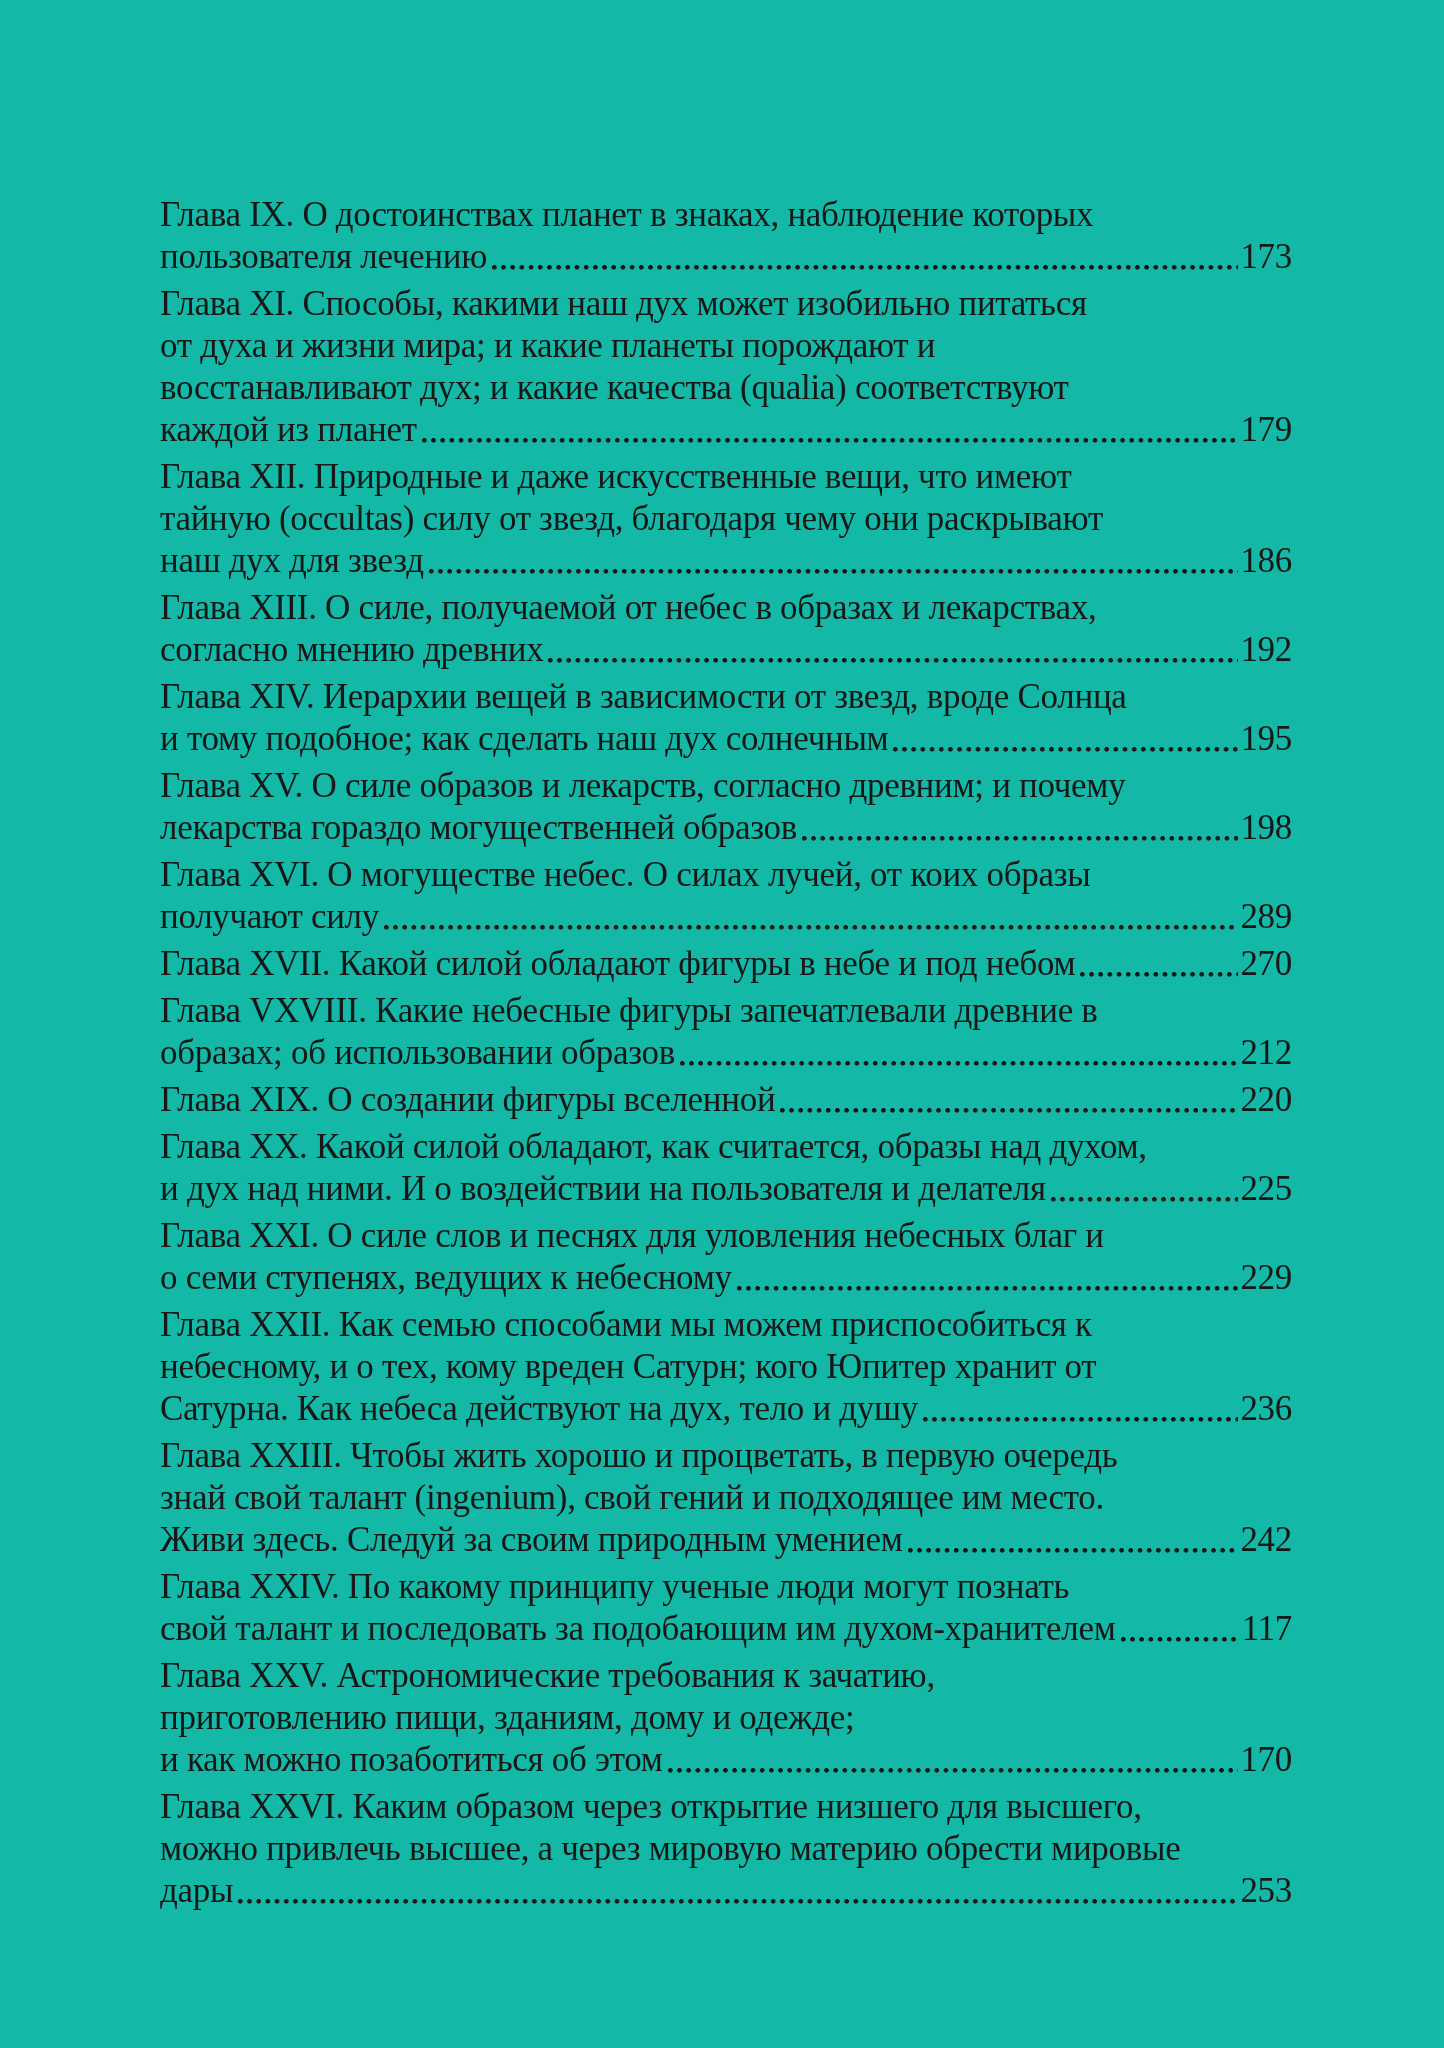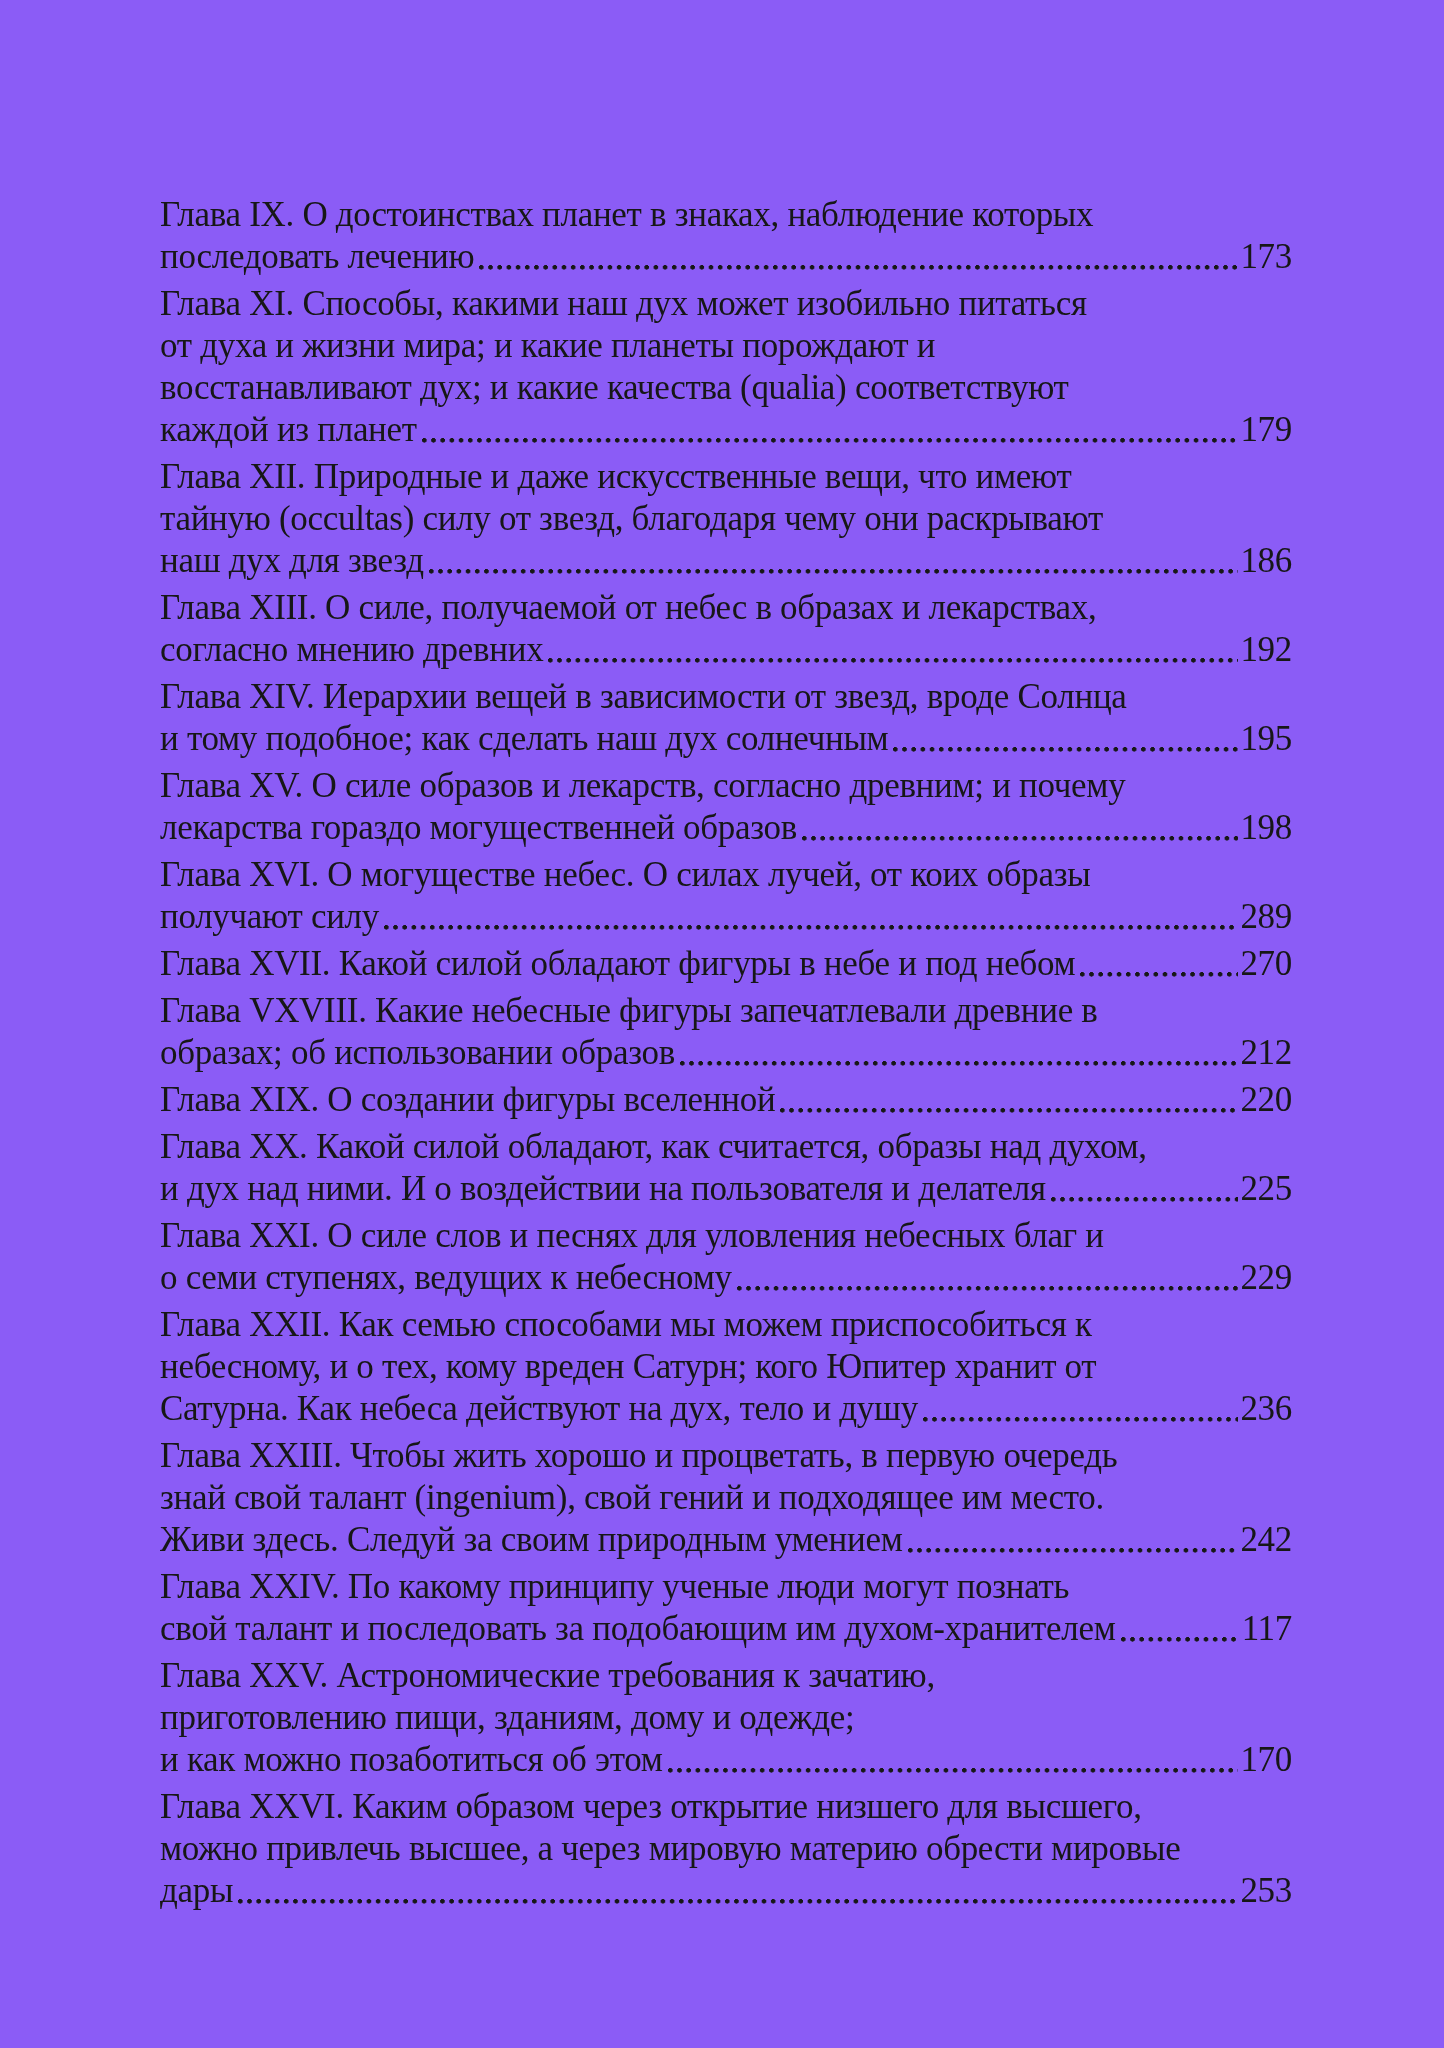--- a/index.html
+++ b/index.html
@@ -11,21 +11,21 @@
     width: 1444px;
     height: 2048px;
     position: relative;
     font-family: "Liberation Serif", serif;
     color: #171717;
     overflow: hidden;
   }
   .page {
     position: absolute;
     inset: 0;
-    background: #8b5cf6;
+    background: #14b8a6;
   }
   .toc {
     position: absolute;
     left: 160px;
     top: 194px;
     width: 1132px;
   }
   .entry {
     margin: 0 0 5px 0;
   }
@@ -59,21 +59,21 @@
   }
 </style>
 </head>
 <body>
 
 <div class="page">
   <div class="toc" id="toc">
       <div class="entry">
         <div class="line">Глава IX. О достоинствах планет в знаках, наблюдение которых</div>
         <div class="line lastline">
-          <span class="txt">последовать лечению</span>
+          <span class="txt">пользователя лечению</span>
           <span class="leader"></span>
           <span class="pg">173</span>
         </div>
       </div>
       <div class="entry">
         <div class="line">Глава XI. Способы, какими наш дух может изобильно питаться</div>
         <div class="line">от духа и жизни мира; и какие планеты порождают и</div>
         <div class="line">восстанавливают дух; и какие качества (qualia) соответствуют</div>
         <div class="line lastline">
           <span class="txt">каждой из планет</span>

